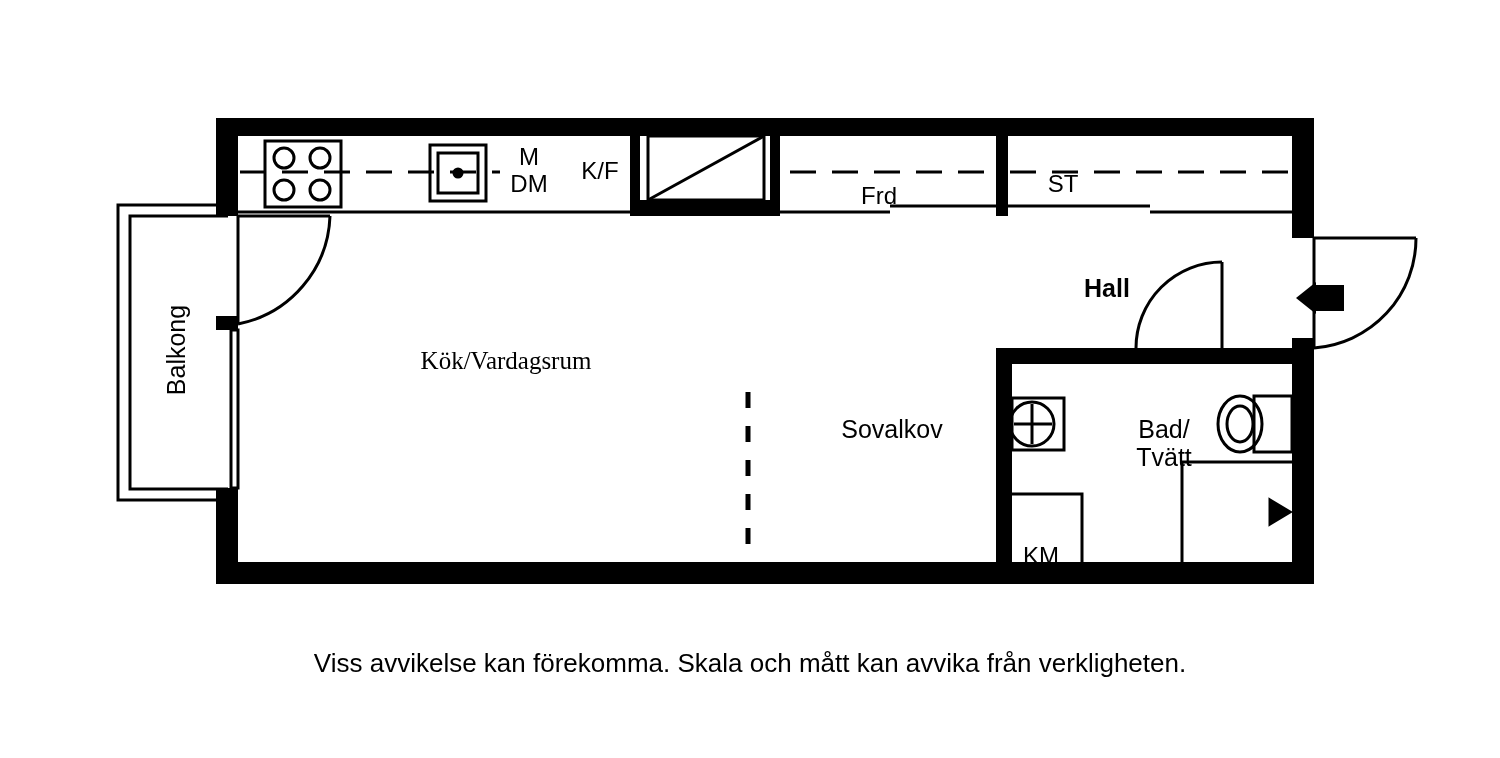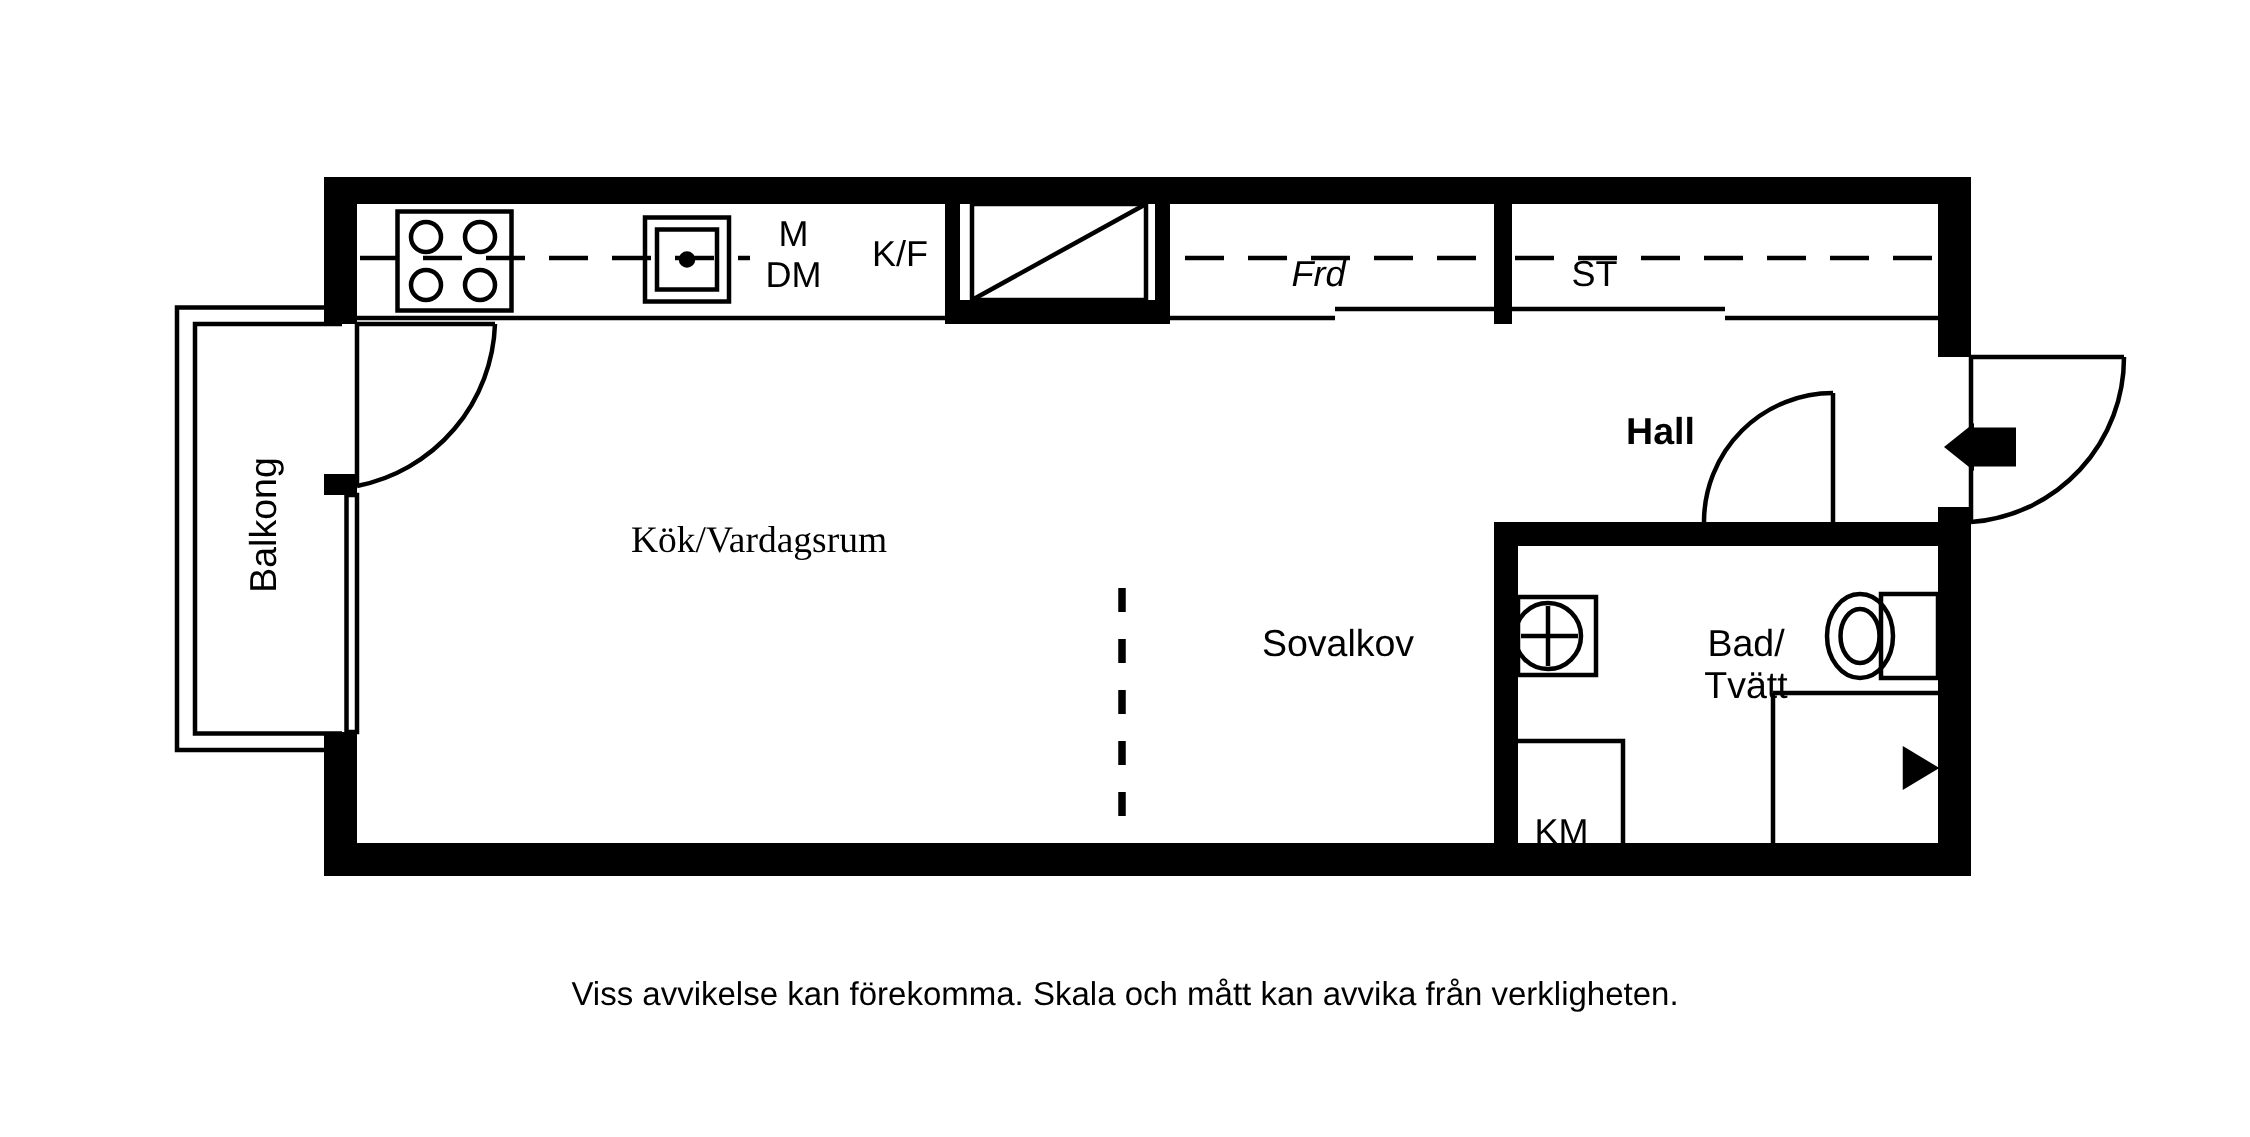--- a/index.html
+++ b/index.html
@@ -42,21 +42,21 @@
   }
   .label.rot {
     transform: translate(-50%, -50%) rotate(-90deg);
   }
   .caption {
     position: absolute;
     left: 750px;
     top: 663px;
     transform: translate(-50%, -50%);
     font-family: "Liberation Sans", sans-serif;
-    font-size: 22px;
+    font-size: 26px;
     color: #000000;
     white-space: pre;
   }
 </style>
 </head>
 <body>
 
 <div id="floorplan-root">
 
   <svg class="svg-layer" viewBox="0 0 1500 758">
@@ -191,19 +191,19 @@
   <div class="label" style="left:506px; top:361px;font-family:Liberation Serif, serif;">Kök/Vardagsrum</div>
   <div class="label" style="left:892px; top:429px;">Sovalkov</div>
   <div class="label" style="left:1107px; top:288px;font-weight:bold;">Hall</div>
   <div class="label" style="left:1136px; top:443px;margin-left:28px;">Bad/
 Tvätt</div>
   <div class="label rot" style="left:176px; top:350px;">Balkong</div>
 
   <div class="label small" style="left:529px; top:171px;">M
 DM</div>
   <div class="label small" style="left:600px; top:171px;text-align:center;">K/F</div>
-  <div class="label small" style="left:879px; top:184px;font-style:italic;">Frd</div>
+  <div class="label small" style="left:879px; top:196px;">Frd</div>
   <div class="label small" style="left:1063px; top:184px;">ST</div>
   <div class="label small" style="left:1041px; top:524px;margin-top:32px;">KM</div>
 
   <div class="caption">Viss avvikelse kan förekomma. Skala och mått kan avvika från verkligheten.</div>
 
 </div>
 
 </body></html>

